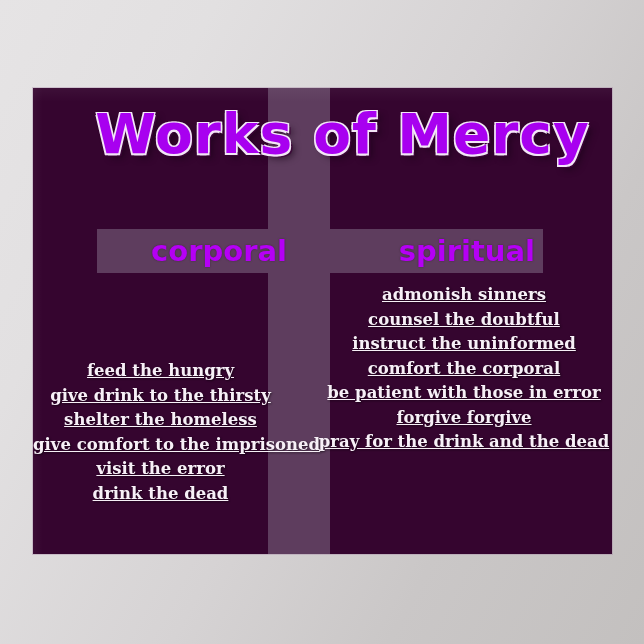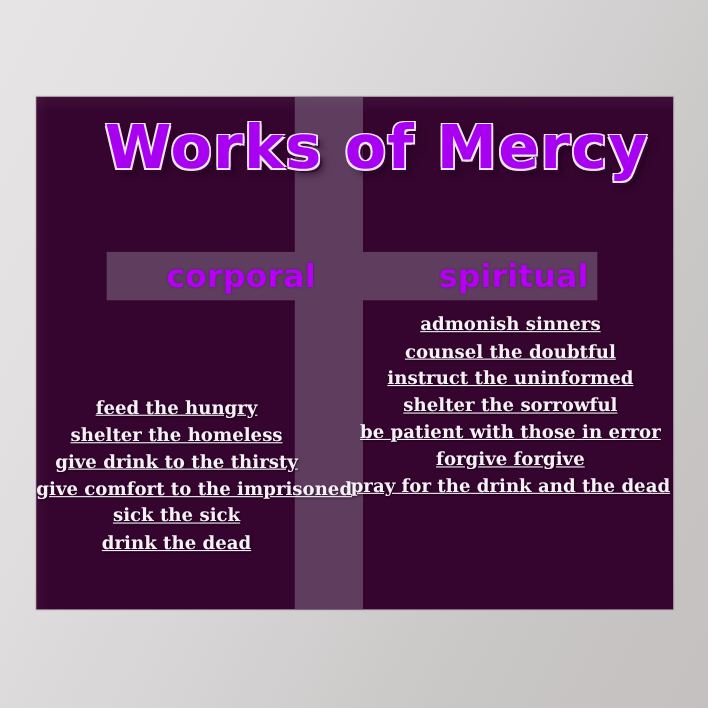--- a/index.html
+++ b/index.html
@@ -142,31 +142,31 @@
     <div class="cross-arm left"></div>
     <div class="cross-arm right"></div>
 
     <div id="title">Works of Mercy</div>
 
     <div class="section-head corporal">corporal</div>
     <div class="section-head spiritual">spiritual</div>
 
     <div class="list" id="list-corporal">
       <div class="line">feed the hungry</div>
+      <div class="line">give drink to the thirsty</div>
       <div class="line">shelter the homeless</div>
-      <div class="line">give drink to the thirsty</div>
       <div class="line">give comfort to the imprisoned</div>
-      <div class="line">sick the sick</div>
+      <div class="line">visit the error</div>
       <div class="line">drink the dead</div>
     </div>
 
     <div class="list" id="list-spiritual">
       <div class="line">admonish sinners</div>
       <div class="line">counsel the doubtful</div>
       <div class="line">instruct the uninformed</div>
-      <div class="line">shelter the sorrowful</div>
+      <div class="line">comfort the corporal</div>
       <div class="line">be patient with those in error</div>
       <div class="line">forgive forgive</div>
       <div class="line">pray for the drink and the dead</div>
     </div>
 
   </div>
 </div>
 
 </body></html>

